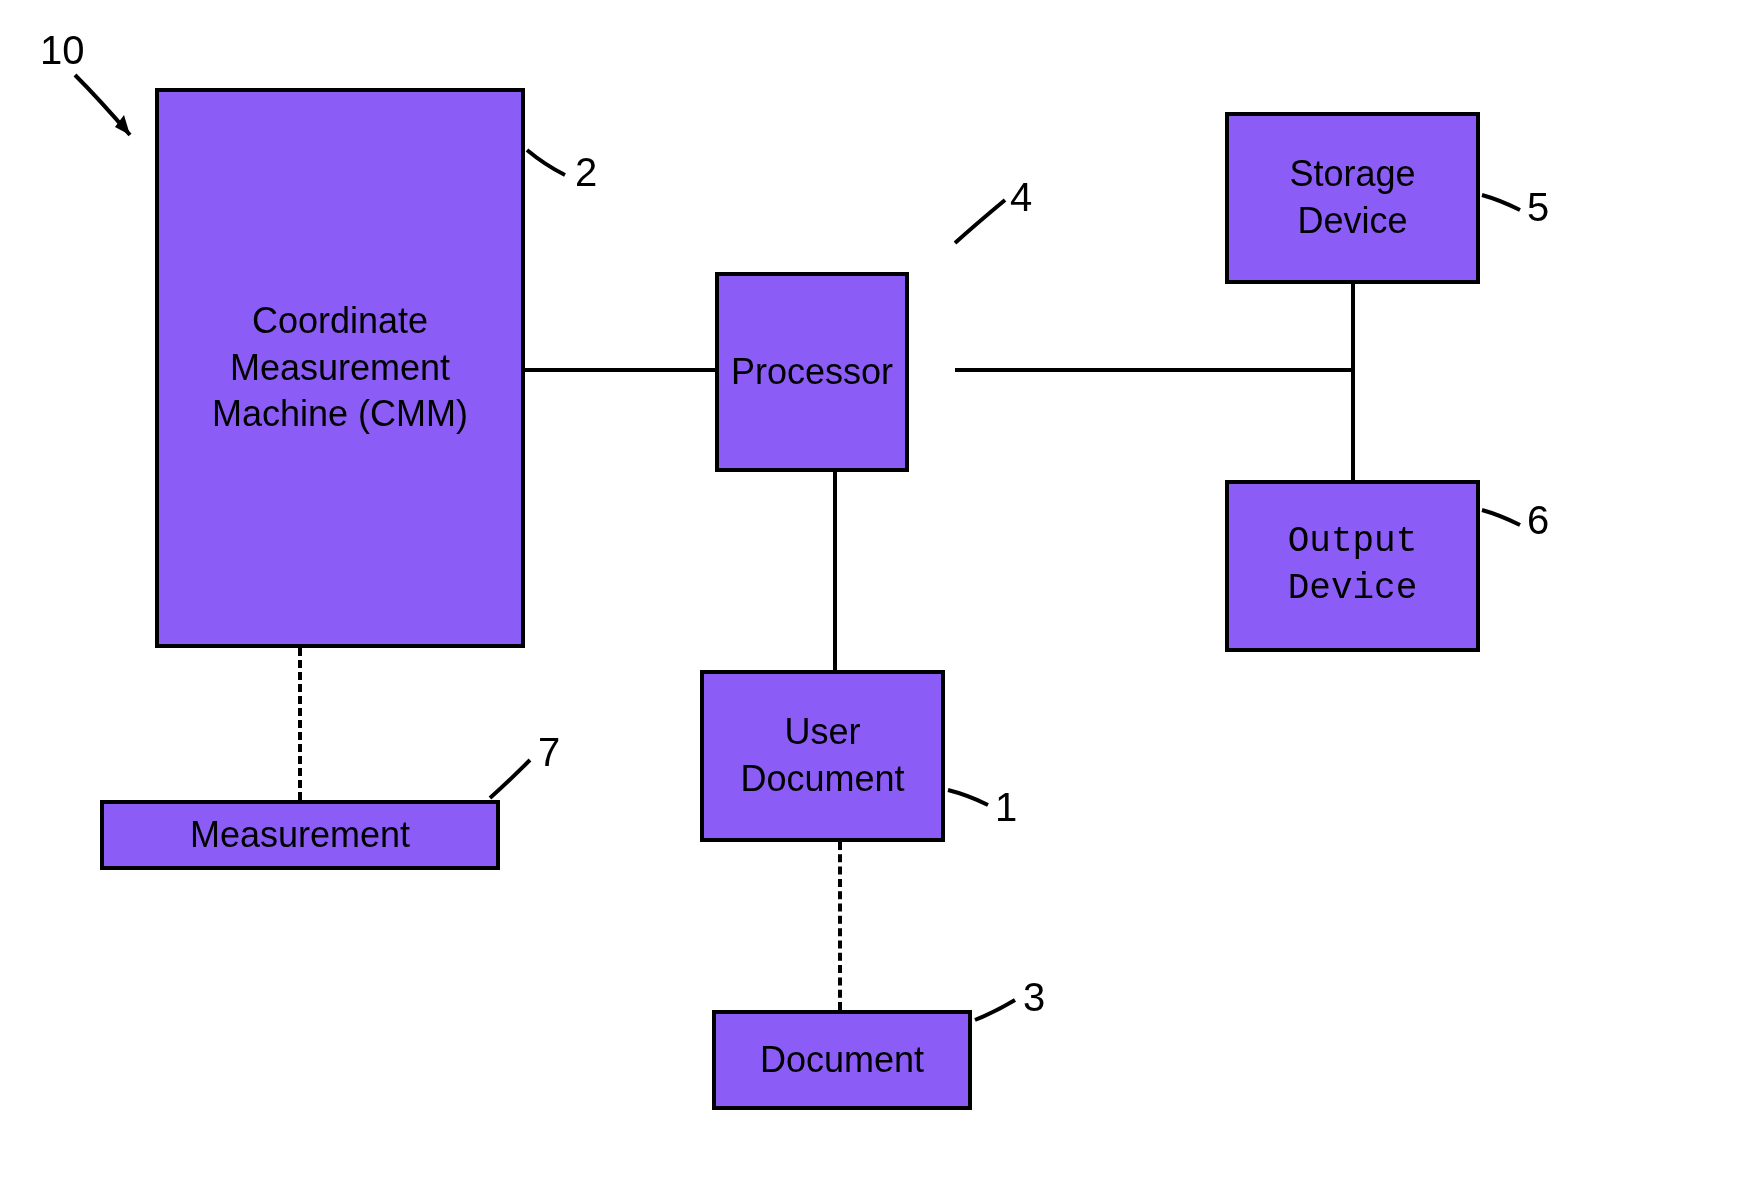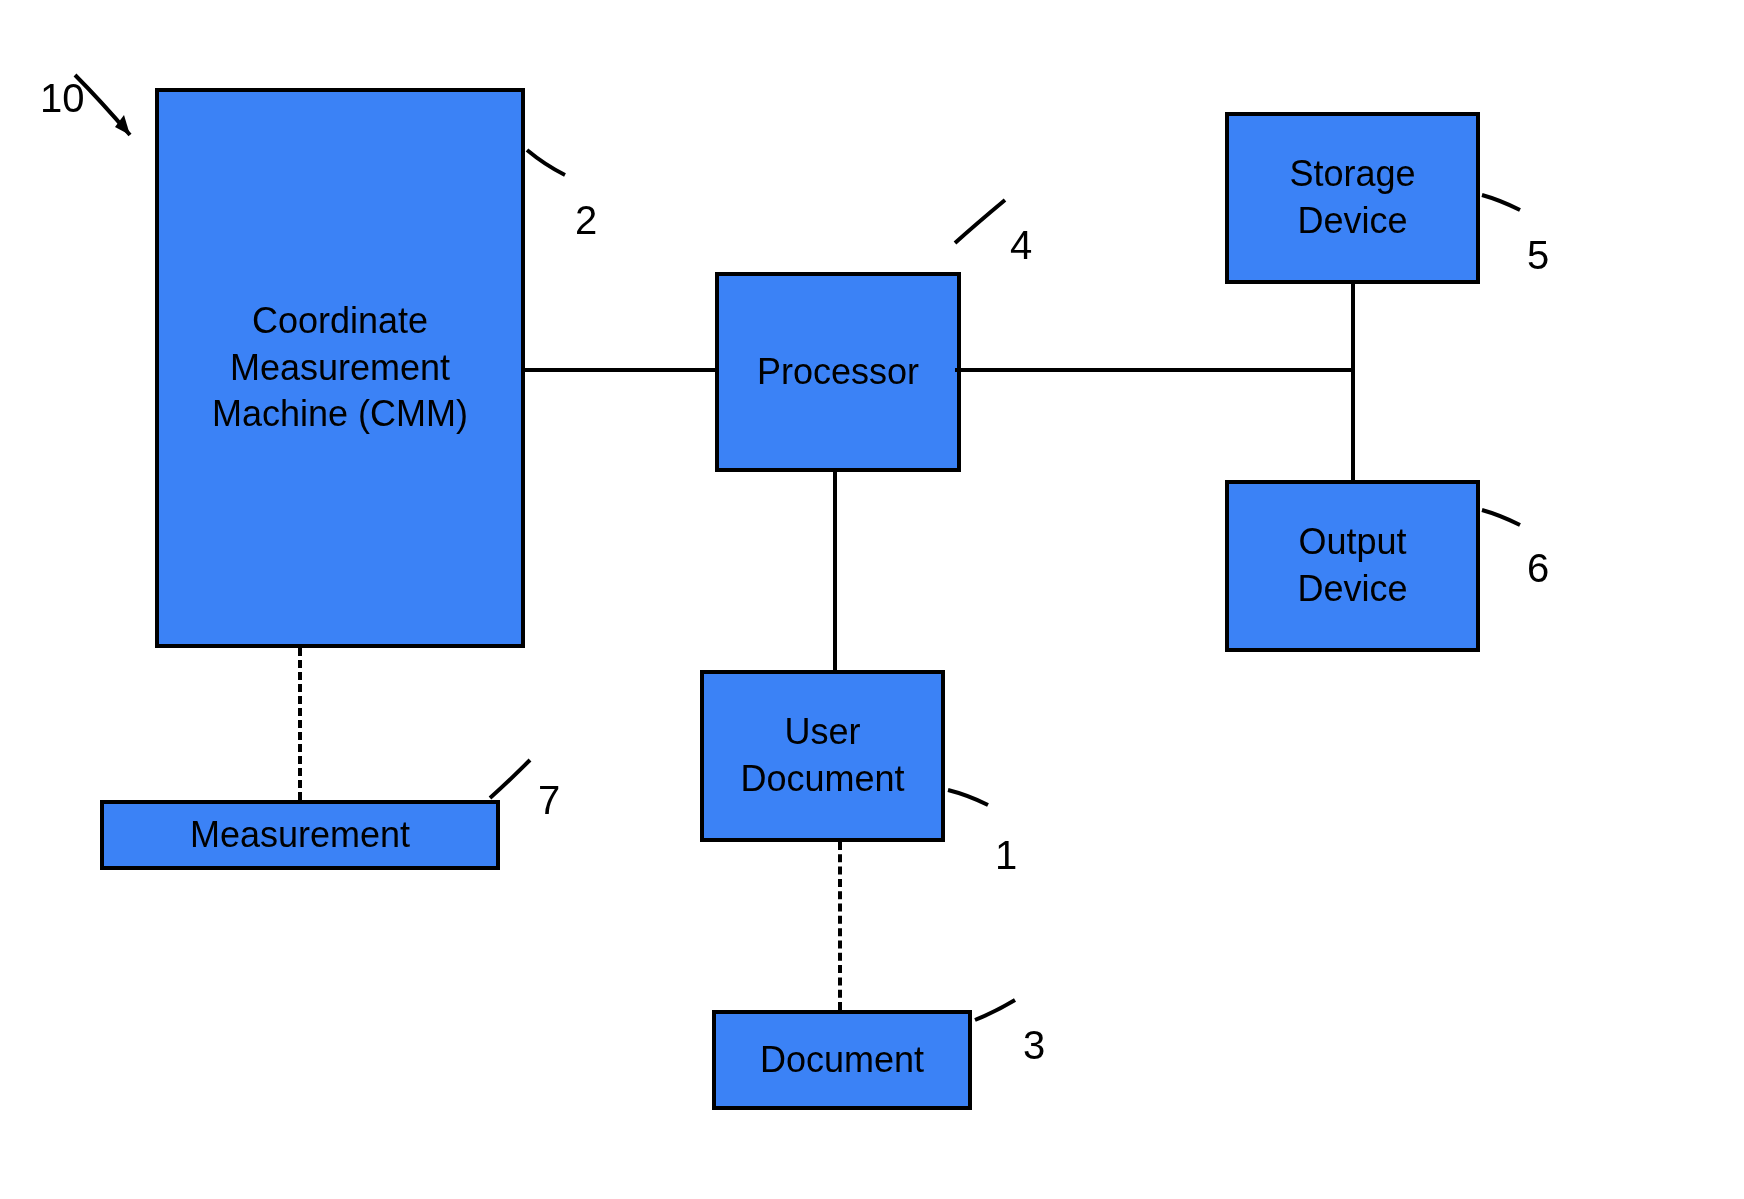--- a/index.html
+++ b/index.html
@@ -10,32 +10,31 @@
     body {
       width: 1744px;
       height: 1199px;
       position: relative;
       background: white;
       font-family: Arial, sans-serif;
     }
     .box {
       position: absolute;
       border: 4px solid black;
-      background: #3b82f6;
+      background: #8b5cf6;
       display: flex;
       align-items: center;
       justify-content: center;
       text-align: center;
       font-size: 36px;
       line-height: 1.3;
     }
     .label {
       position: absolute;
       font-size: 40px;
-      margin-top: 48px;
     }
     .line {
       position: absolute;
       background: black;
     }
     .dashed-v {
       position: absolute;
       border-left: 4px dashed black;
     }
     svg.leader-svg {
@@ -56,40 +55,40 @@
   <span style="white-space: pre-line;">Coordinate
 Measurement
 Machine (CMM)</span>
 </div>
 
 <svg class="leader-svg" style="left:0; top:0;" width="600" height="200">
   <path d="M 527 150 Q 545 165 565 175" stroke="black" stroke-width="4" fill="none"></path>
 </svg>
 <div class="label" style="left:575px; top:150px;">2</div>
 
-<div class="box" style="left:715px; top:272px; width:246px; height:200px;">
+<div class="box" style="left:715px; top:272px; width:194px; height:200px;">
   <span>Processor</span>
 </div>
 
 <svg class="leader-svg" style="left:0; top:0;" width="1100" height="300">
   <path d="M 955 243 Q 975 225 1005 200" stroke="black" stroke-width="4" fill="none"></path>
 </svg>
 <div class="label" style="left:1010px; top:175px;">4</div>
 
 <div class="box" style="left:1225px; top:112px; width:255px; height:172px;">
   <span style="white-space: pre-line;">Storage
 Device</span>
 </div>
 
 <svg class="leader-svg" style="left:0; top:0;" width="1600" height="250">
   <path d="M 1482 195 Q 1500 200 1520 210" stroke="black" stroke-width="4" fill="none"></path>
 </svg>
 <div class="label" style="left:1527px; top:185px;">5</div>
 
-<div class="box" style="left:1225px; top:480px; width:255px; height:172px;">
+<div class="box" style="left:1225px; top:480px; width:255px; height:172px;font-family:Liberation Mono, monospace;">
   <span style="white-space: pre-line;">Output
 Device</span>
 </div>
 
 <svg class="leader-svg" style="left:0; top:0;" width="1600" height="600">
   <path d="M 1482 510 Q 1500 515 1520 525" stroke="black" stroke-width="4" fill="none"></path>
 </svg>
 <div class="label" style="left:1527px; top:498px;">6</div>
 
 <div class="box" style="left:700px; top:670px; width:245px; height:172px;">

